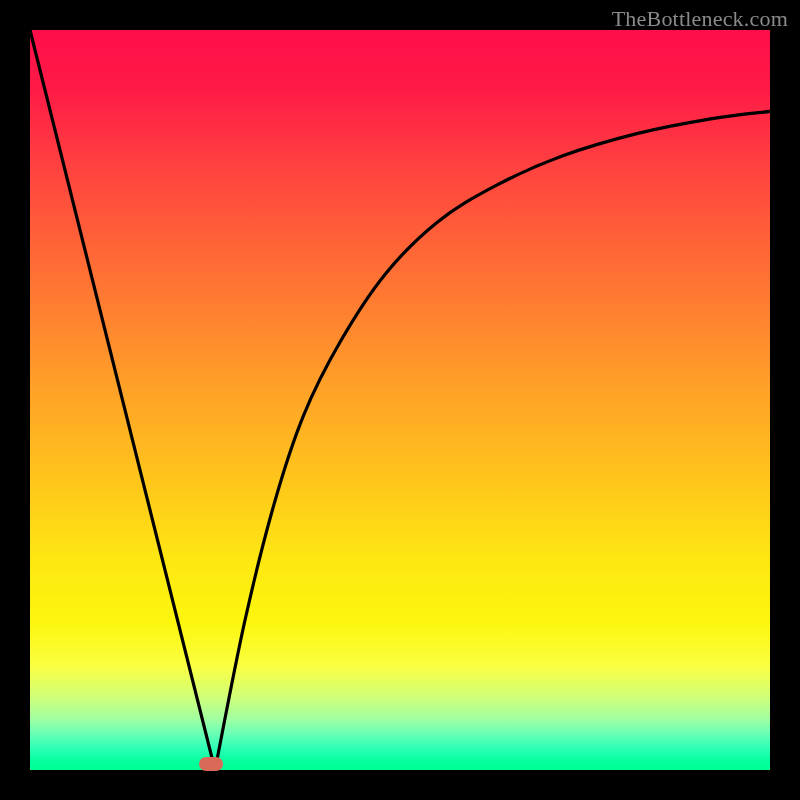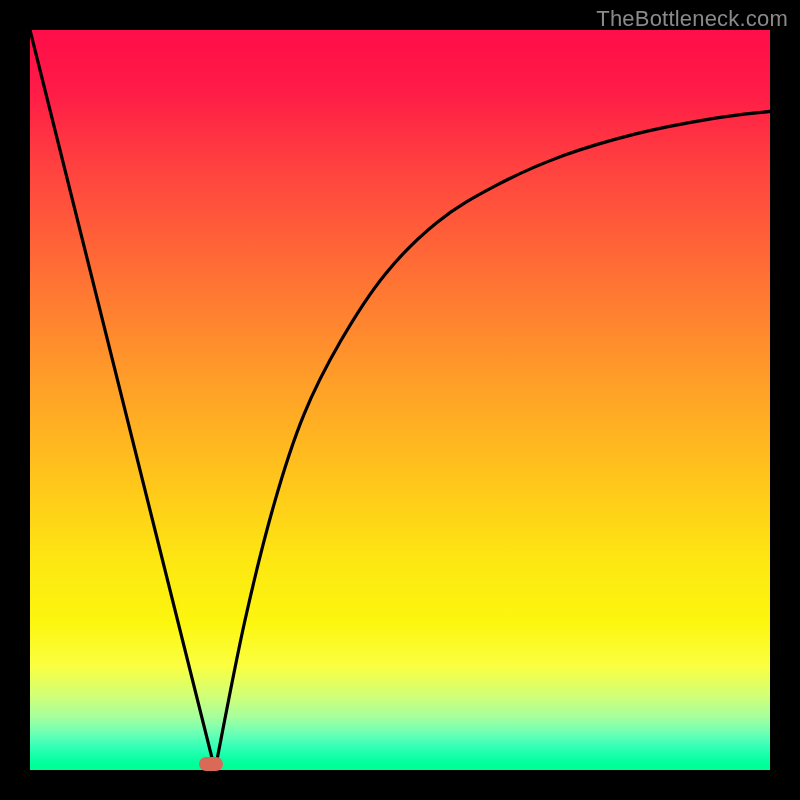--- a/index.html
+++ b/index.html
@@ -9,20 +9,21 @@
     height: 800px;
     background: #000;
     font-family: Arial, Helvetica, sans-serif;
     overflow: hidden;
   }
   .frame {
     position: relative;
     width: 800px;
     height: 800px;
     background: #000;
+    font-family: Liberation Serif, serif;
   }
   .plot {
     position: absolute;
     left: 30px;
     top: 30px;
     width: 740px;
     height: 740px;
     background: linear-gradient(to bottom,
       #ff0e49 0%,
       #ff1b47 8%,

